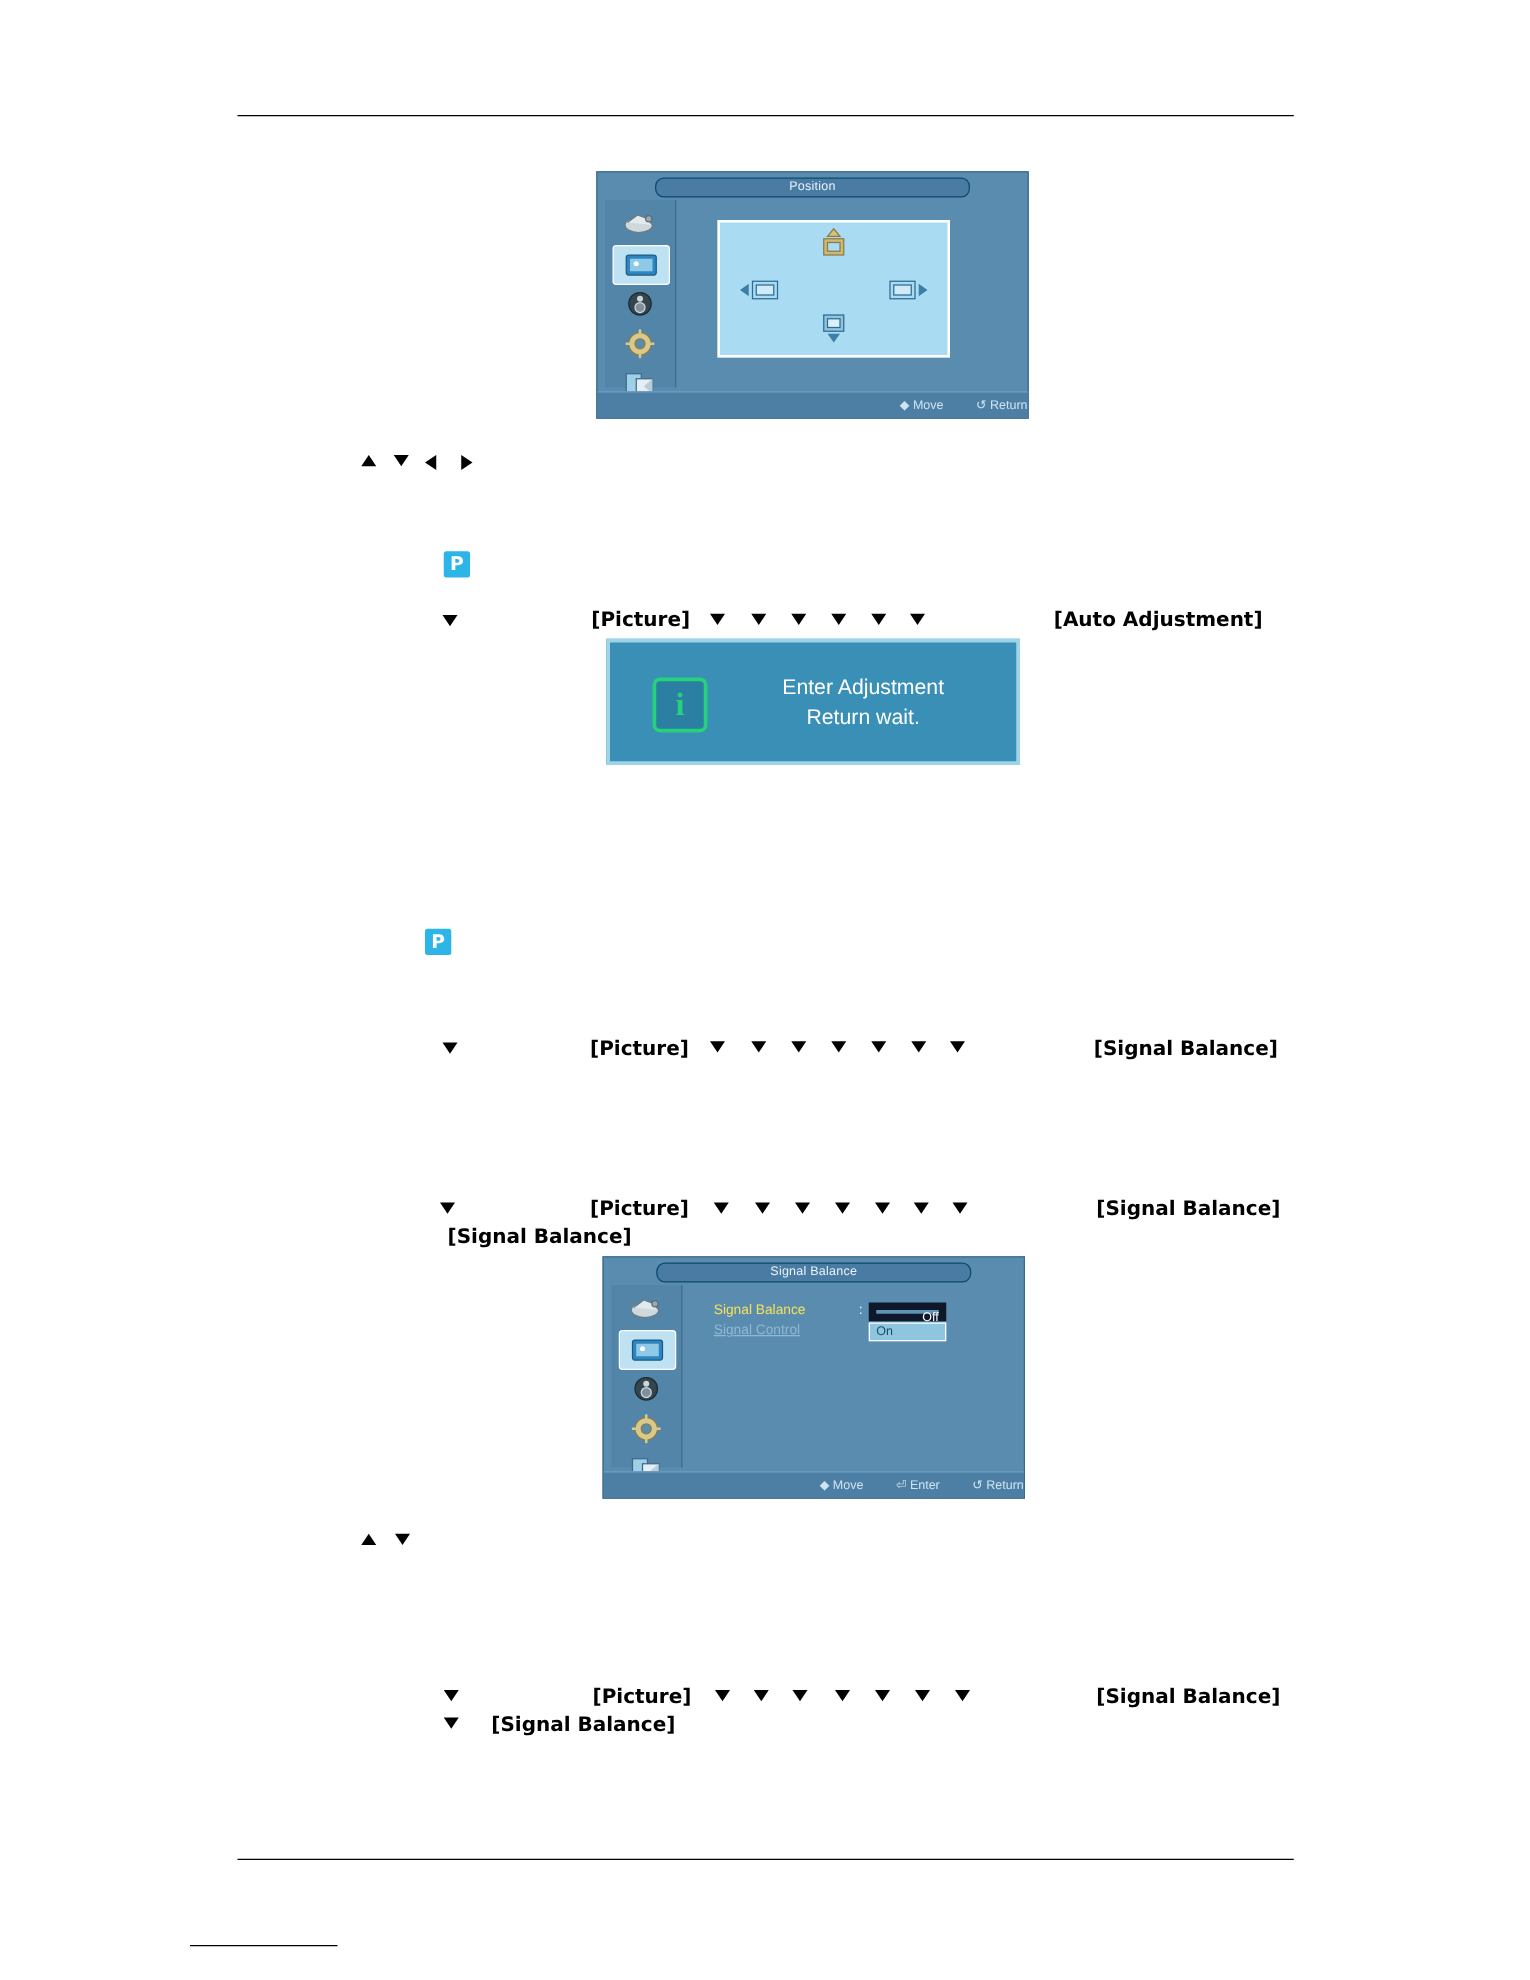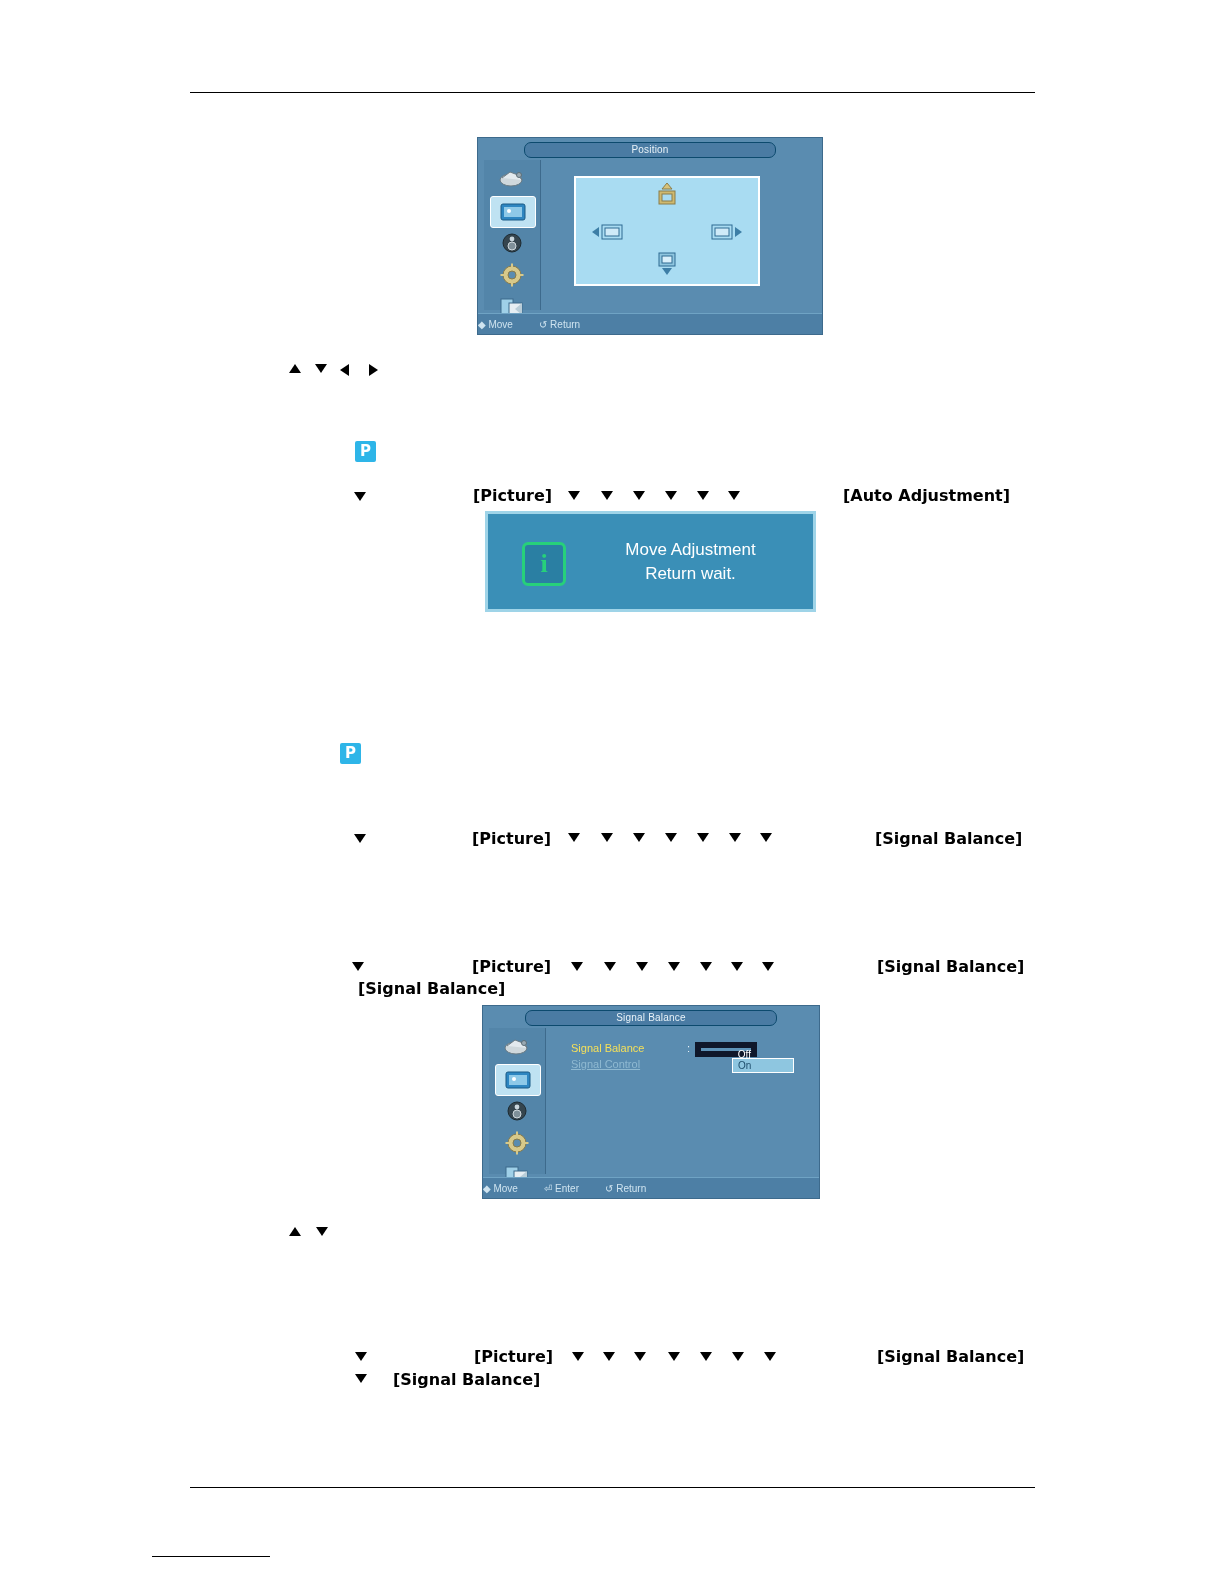--- a/index.html
+++ b/index.html
@@ -93,21 +93,21 @@
     left: 0;
     right: 0;
     bottom: 0;
     height: 20px;
     background: #4d7fa5;
     border-top: 1px solid #6fa3c4;
     color: #cfe4f0;
     font-size: 10px;
     display: flex;
     align-items: center;
-    justify-content: flex-start;
+    justify-content: flex-end;
     gap: 26px;
   }
 
   
   #osd-position {
     left: 477px;
     top: 137px;
     width: 346px;
     height: 198px;
   }
@@ -187,21 +187,20 @@
     top: 36px;
     background: #5e93b8;
     border: 6px solid #0f172a;
     text-align: right;
   }
   .sb-opt.on {
     top: 52px;
     background: #8ec6e0;
     border: 1px solid #ffffff;
     color: #1d4d6b;
-    margin-left: 37px;
   }
 
   
   .tri {
     position: absolute;
     width: 0; height: 0;
     border-left: 6px solid transparent;
     border-right: 6px solid transparent;
     border-top: 9px solid #000;
   }
@@ -361,21 +360,21 @@
   <div class="tri" style="left:633px; top:491px;"></div>
   <div class="tri" style="left:665px; top:491px;"></div>
   <div class="tri" style="left:697px; top:491px;"></div>
   <div class="tri" style="left:728px; top:491px;"></div>
 
   <div class="bracket" style="left:843px; top:486px;">[Auto Adjustment]</div>
 
   <div class="osd" id="osd-auto">
     <div class="auto-icon">i</div>
     <div class="auto-text">
-      <div>Move Adjustment</div>
+      <div>Enter Adjustment</div>
       <div>Return wait.</div>
     </div>
   </div>
 
   <div class="pbadge" style="left:340px; top:743px;">P</div>
 
   <div class="tri" style="left:354px; top:834px;"></div>
   <div class="bracket" style="left:472px; top:829px;">[Picture]</div>
 
   <div class="tri" style="left:568px; top:833px;"></div>

